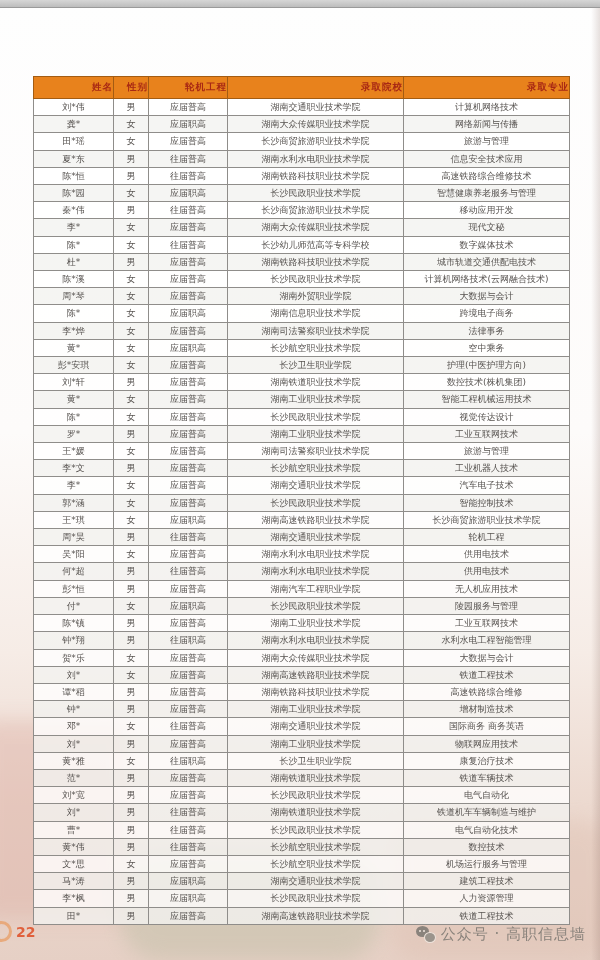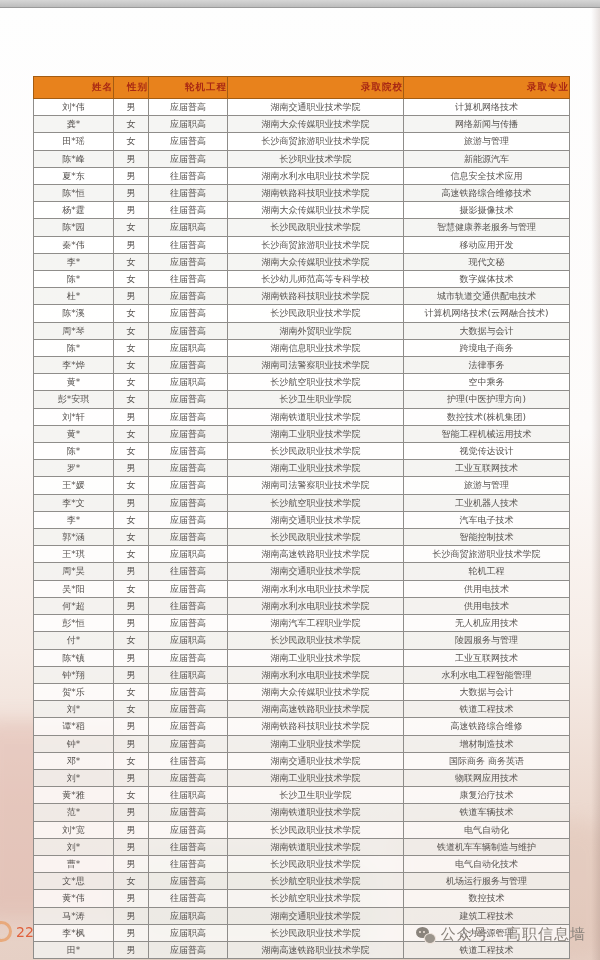--- a/index.html
+++ b/index.html
@@ -50,26 +50,26 @@
 
   .footer-left{
     position:absolute;left:0;bottom:18px;z-index:4;
     display:flex;align-items:center;gap:4px;
   }
   .page-deco-circle{
     width:15px;height:15px;border-radius:50%;
     border:3px solid #e8a06a;margin-left:-9px;opacity:.8;
   }
   .page-number{
-    font-size:14px;font-weight:normal;color:#E0603C;
+    font-size:14px;font-weight:bold;color:#E0603C;
     font-family:"DejaVu Sans","Liberation Sans",sans-serif;
   }
   .footer-right{
     position:absolute;right:14px;bottom:16px;z-index:4;
-    display:flex;align-items:flex-end;gap:5px;color:#8a837c;
+    display:flex;align-items:center;gap:5px;color:#8a837c;
   }
   .wechat-icon{position:relative;width:20px;height:17px;display:inline-block;}
   .wechat-icon .bubble-big{
     position:absolute;left:0;top:0;width:13px;height:11px;border-radius:50%;
     background:#8a837c;
   }
   .wechat-icon .bubble-small{
     position:absolute;right:0;bottom:0;width:10px;height:9px;border-radius:50%;
     background:#9b948c;border:1px solid #efe4dc;
   }
@@ -126,46 +126,32 @@
         <td>网络新闻与传播</td>
       </tr>
       <tr>
         <td>田*瑶</td>
         <td>女</td>
         <td>应届普高</td>
         <td>长沙商贸旅游职业技术学院</td>
         <td>旅游与管理</td>
       </tr>
       <tr>
-        <td>陈*峰</td>
-        <td>男</td>
-        <td>应届普高</td>
-        <td>长沙职业技术学院</td>
-        <td>新能源汽车</td>
-      </tr>
-      <tr>
         <td>夏*东</td>
         <td>男</td>
         <td>往届普高</td>
         <td>湖南水利水电职业技术学院</td>
         <td>信息安全技术应用</td>
       </tr>
       <tr>
         <td>陈*恒</td>
         <td>男</td>
         <td>往届普高</td>
         <td>湖南铁路科技职业技术学院</td>
         <td>高速铁路综合维修技术</td>
-      </tr>
-      <tr>
-        <td>杨*霆</td>
-        <td>男</td>
-        <td>往届普高</td>
-        <td>湖南大众传媒职业技术学院</td>
-        <td>摄影摄像技术</td>
       </tr>
       <tr>
         <td>陈*园</td>
         <td>女</td>
         <td>应届职高</td>
         <td>长沙民政职业技术学院</td>
         <td>智慧健康养老服务与管理</td>
       </tr>
       <tr>
         <td>秦*伟</td>
@@ -420,32 +406,32 @@
         <td>铁道机车车辆制造与维护</td>
       </tr>
       <tr>
         <td>曹*</td>
         <td>男</td>
         <td>往届普高</td>
         <td>长沙民政职业技术学院</td>
         <td>电气自动化技术</td>
       </tr>
       <tr>
+        <td>黄*伟</td>
+        <td>男</td>
+        <td>往届普高</td>
+        <td>长沙航空职业技术学院</td>
+        <td>数控技术</td>
+      </tr>
+      <tr>
         <td>文*思</td>
         <td>女</td>
         <td>应届普高</td>
         <td>长沙航空职业技术学院</td>
         <td>机场运行服务与管理</td>
-      </tr>
-      <tr>
-        <td>黄*伟</td>
-        <td>男</td>
-        <td>往届普高</td>
-        <td>长沙航空职业技术学院</td>
-        <td>数控技术</td>
       </tr>
       <tr>
         <td>马*涛</td>
         <td>男</td>
         <td>应届职高</td>
         <td>湖南交通职业技术学院</td>
         <td>建筑工程技术</td>
       </tr>
       <tr>
         <td>李*枫</td>

